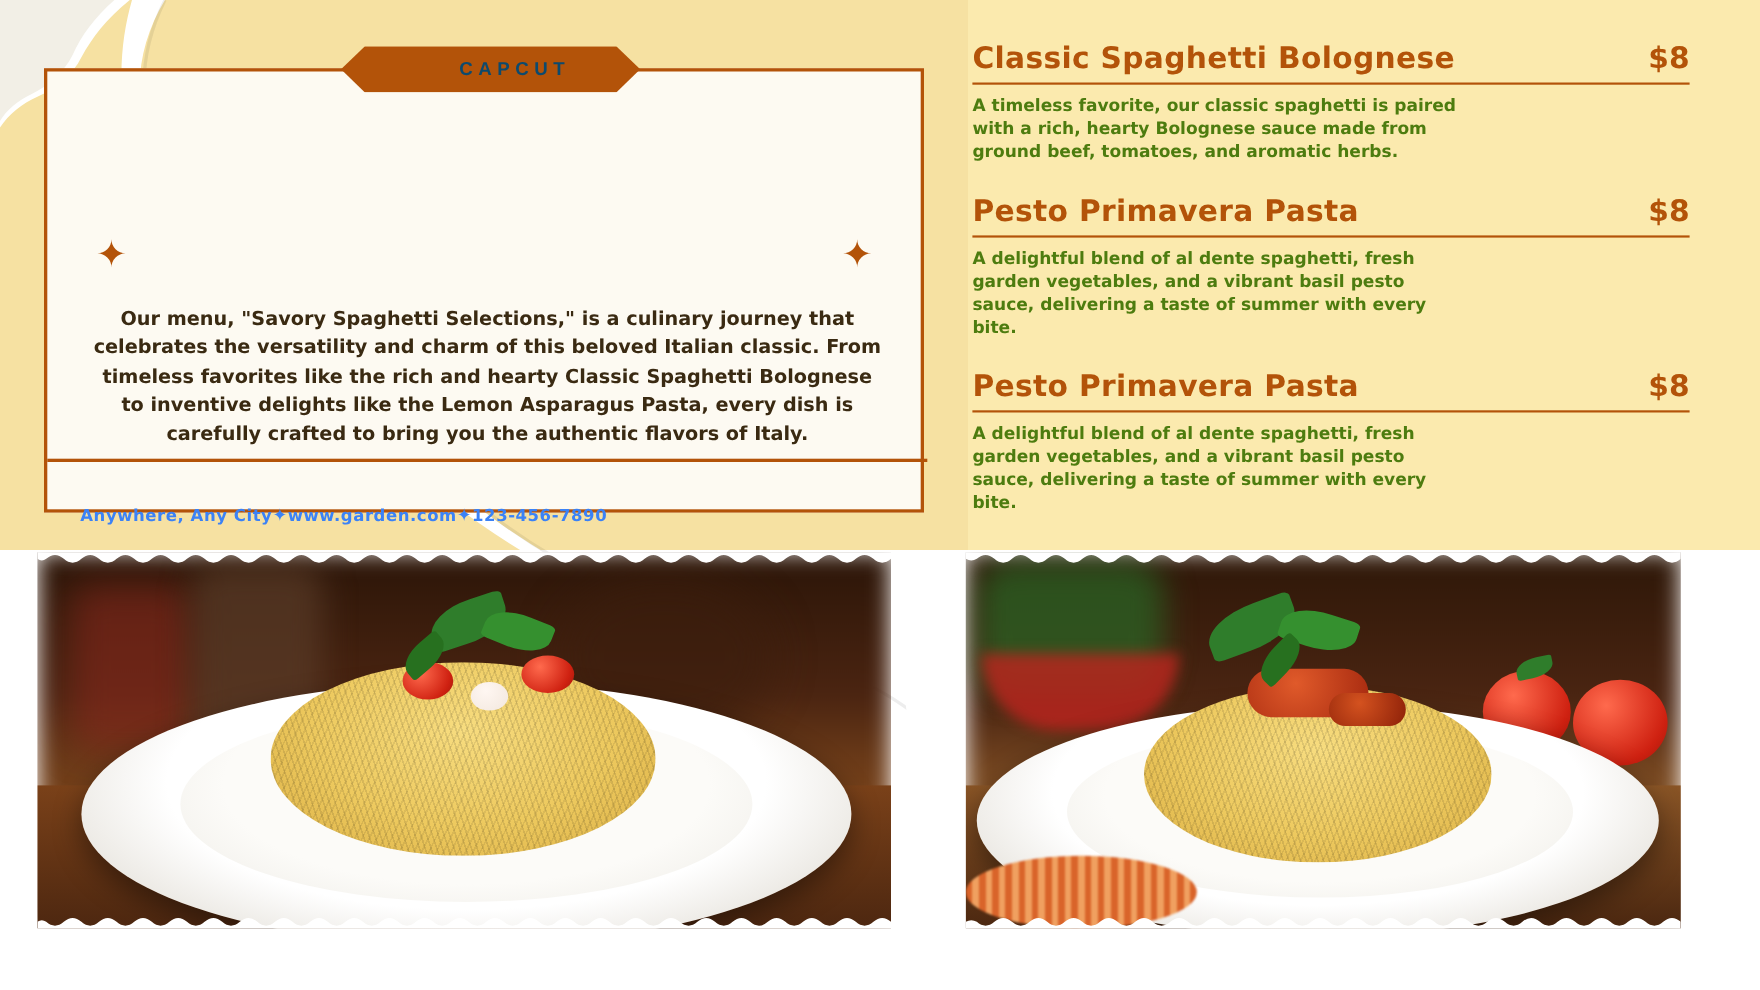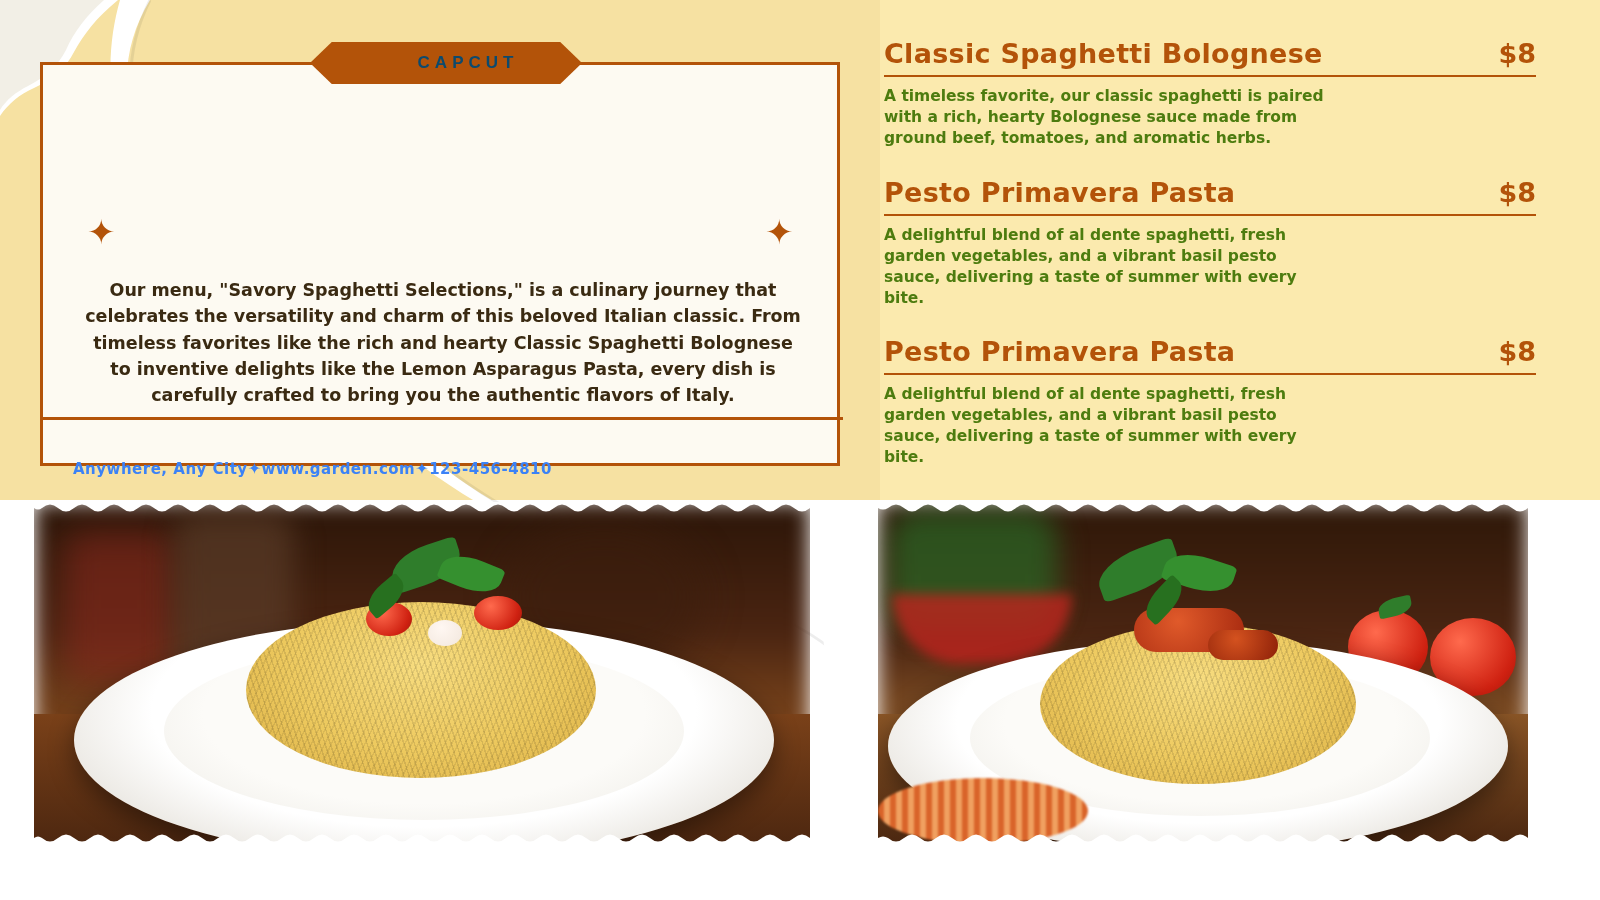--- a/index.html
+++ b/index.html
@@ -253,21 +253,21 @@
   <div class="spark right">✦</div>
 
   <div class="intro">Our menu, "Savory Spaghetti Selections," is a culinary journey that celebrates the versatility and charm of this beloved Italian classic. From timeless favorites like the rich and hearty Classic Spaghetti Bolognese to inventive delights like the Lemon Asparagus Pasta, every dish is carefully crafted to bring you the authentic flavors of Italy.</div>
 
   <div class="card-divider"></div>
   <div class="footer-row">
     <span>Anywhere, Any City</span>
     <span class="diamond">✦</span>
     <span>www.garden.com</span>
     <span class="diamond">✦</span>
-    <span>123-456-4810</span>
+    <span>123-456-7890</span>
   </div>
 </div>
 
 <div class="capcut-badge">
   <div class="shape"></div>
   <div class="label">CAPCUT</div>
 </div>
 
 <div class="menu">
 

